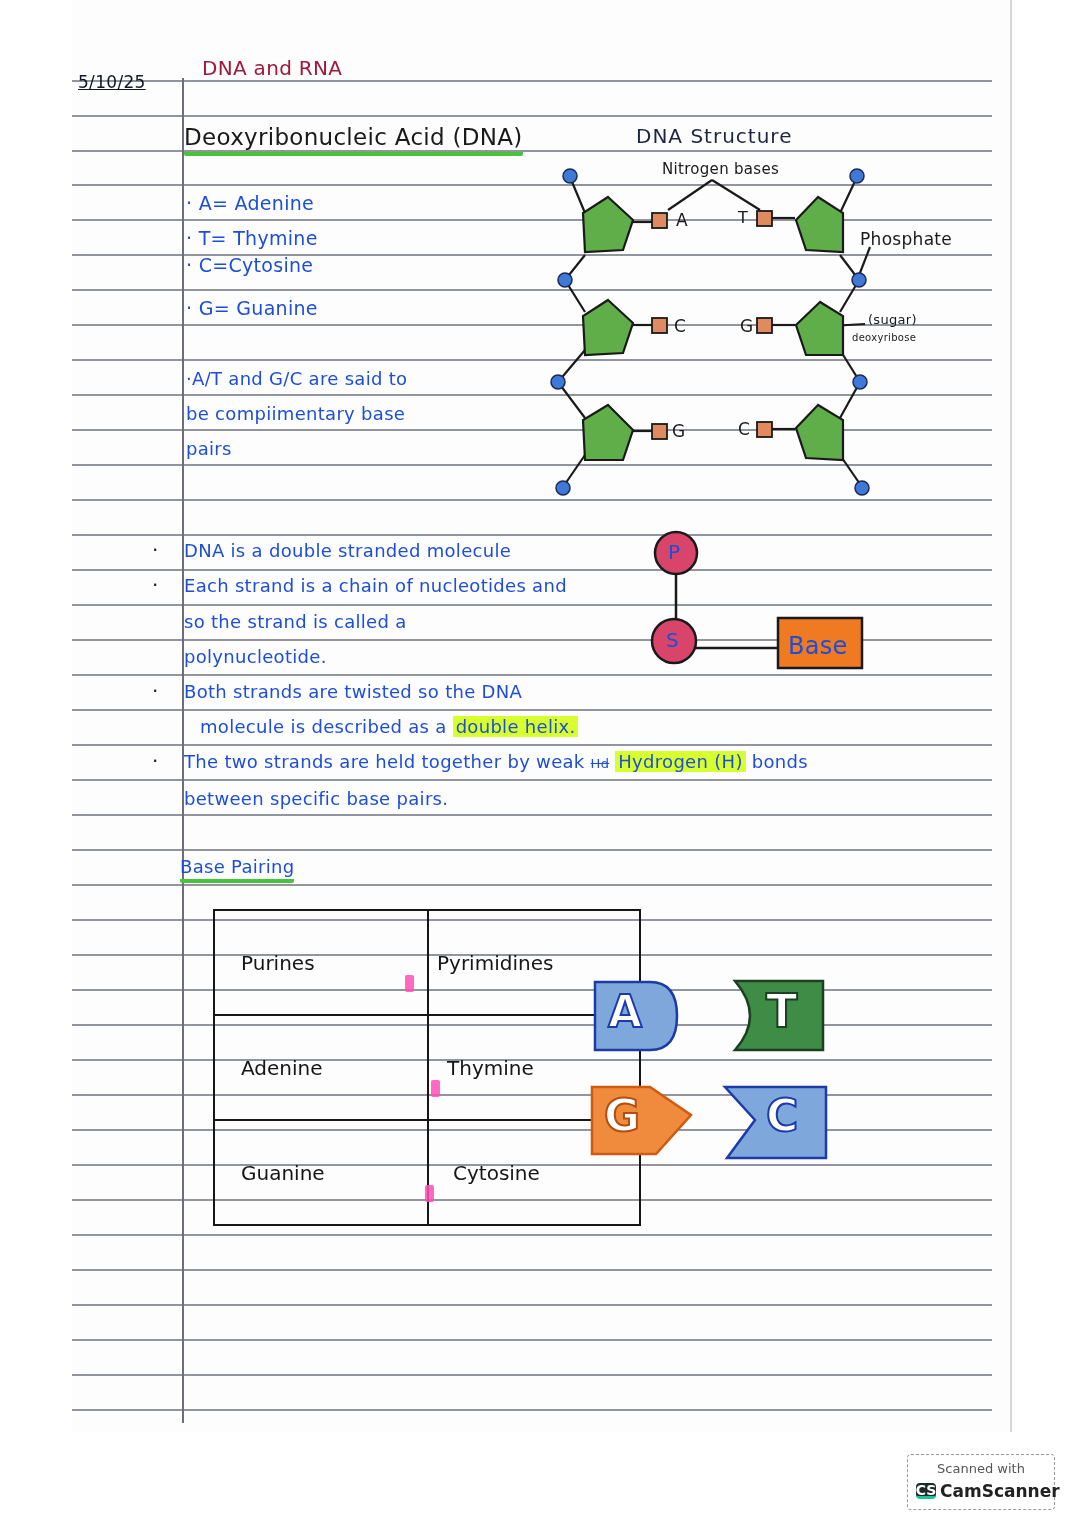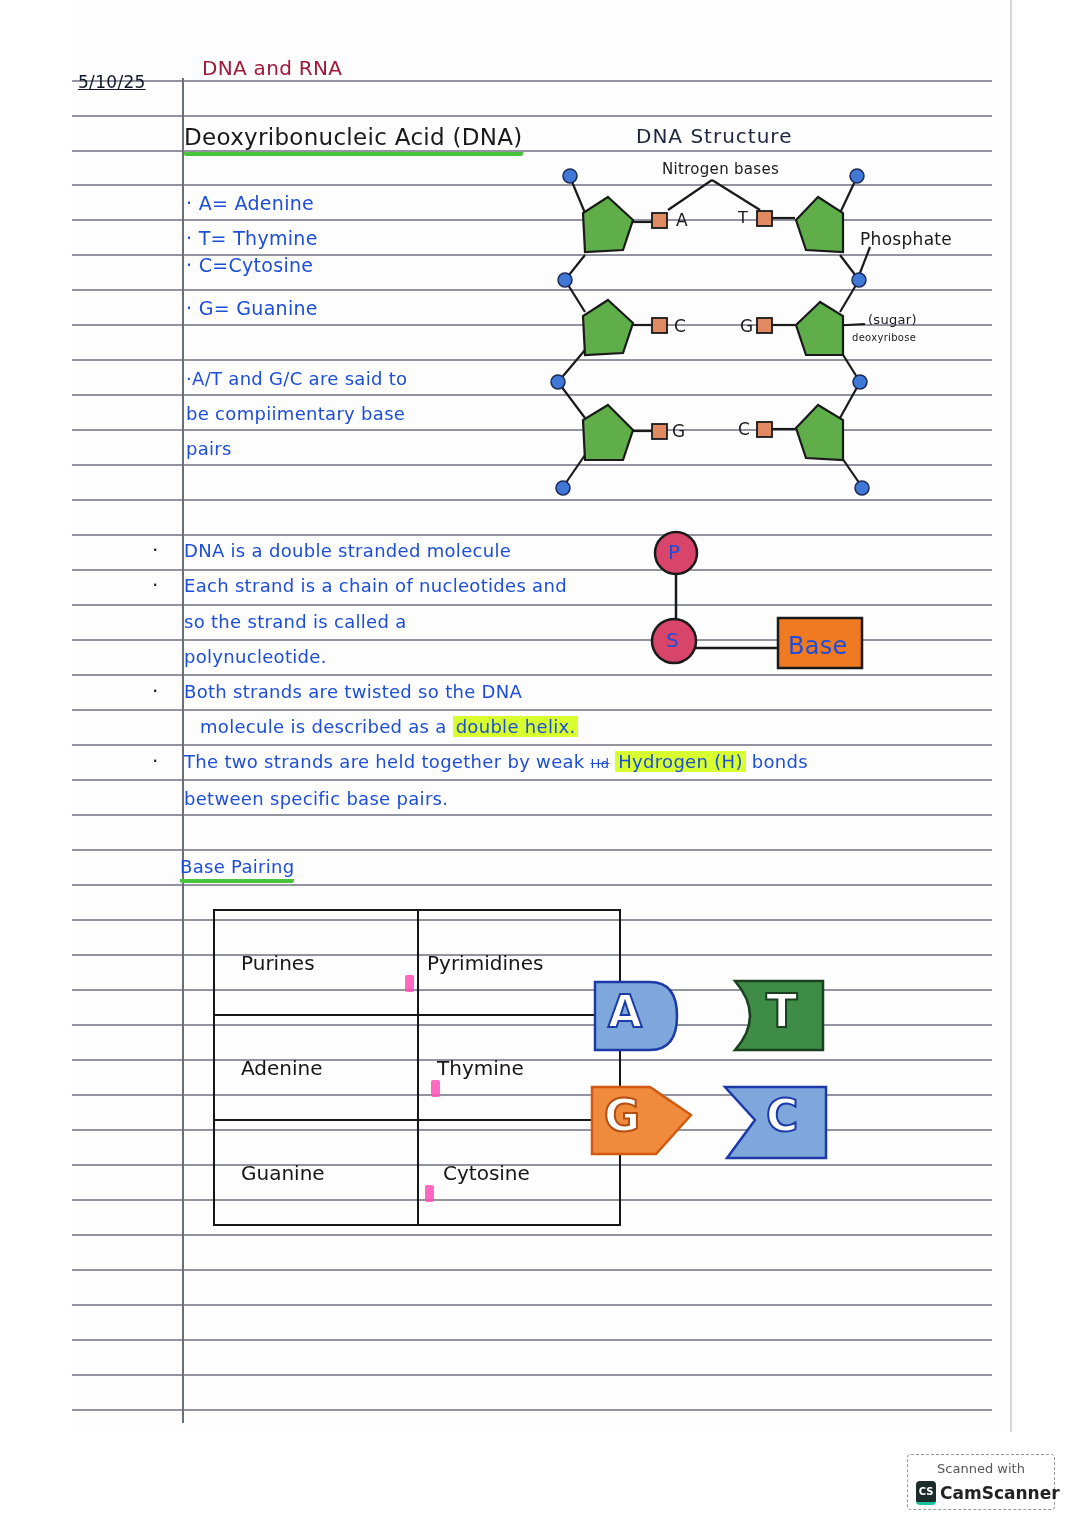--- a/index.html
+++ b/index.html
@@ -16,26 +16,26 @@
   .heading-green { font-size:23px; padding-bottom:2px; border-bottom:4px solid #48c43c; border-radius:2px; }
   .list-item { font-size:19px; }
   .body-text { font-size:18px; }
   .bullet { position:absolute; font-size:20px; color:#1a1a1a; }
   .hl-yellow { background:#d8ff2e; padding:0 3px; }
   .hl-pink { background:#ff4fb6; border-radius:2px; }
   .diagram-label { font-size:15px; color:#1a1a1a; }
   .diagram-title { font-size:20px; color:#1e2540; letter-spacing:1px; }
   table.bp { position:absolute; left:213px; top:909px; border-collapse:collapse; }
   table.bp td { border:2.5px solid #161616; width:170px; height:103px; font-size:20px; color:#161616;
-                padding:0 6px 0 26px; vertical-align:middle; }
+                padding:0 16px 0 26px; vertical-align:middle; }
   .scan-badge { position:absolute; left:907px; top:1454px; width:146px; height:54px; border:1px dashed #9a9a9a;
                 border-radius:4px; background:#fff; }
   .scan-top { position:absolute; left:0; width:146px; top:6px; text-align:center; font-size:13px; color:#555; }
   .scan-bottom { position:absolute; left:8px; top:26px; display:flex; align-items:center; gap:4px; }
-  .cs-logo { width:20px; height:24px; border-radius:4px; background:#1b2b2a; color:#fff; font-size:10px;
+  .cs-logo { width:20px; height:16px; border-radius:4px; background:#1b2b2a; color:#fff; font-size:14px;
              font-weight:bold; display:flex; align-items:center; justify-content:center; border-bottom:3px solid #1bc39a; box-sizing:border-box; }
   .cs-name { font-size:17px; color:#222; font-weight:bold; }
 </style>
 </head>
 <body>
 
 <div class="page">
 
   <div>
     <div class="rule" style="top:80px"></div>

